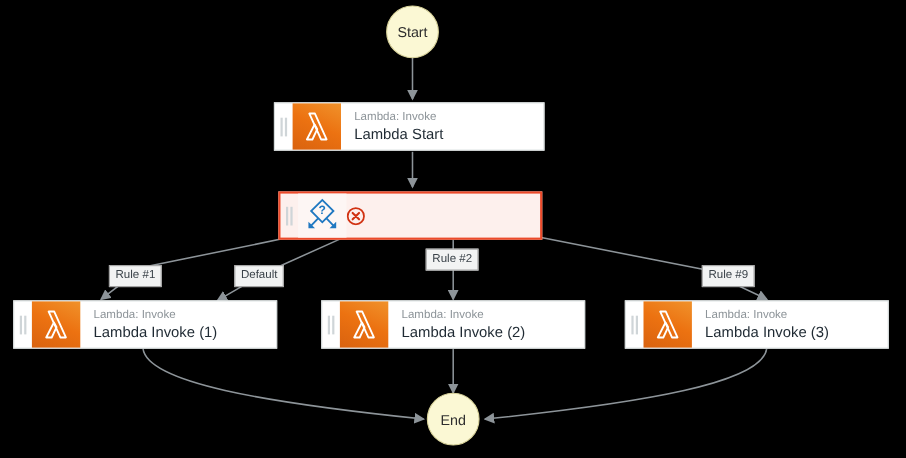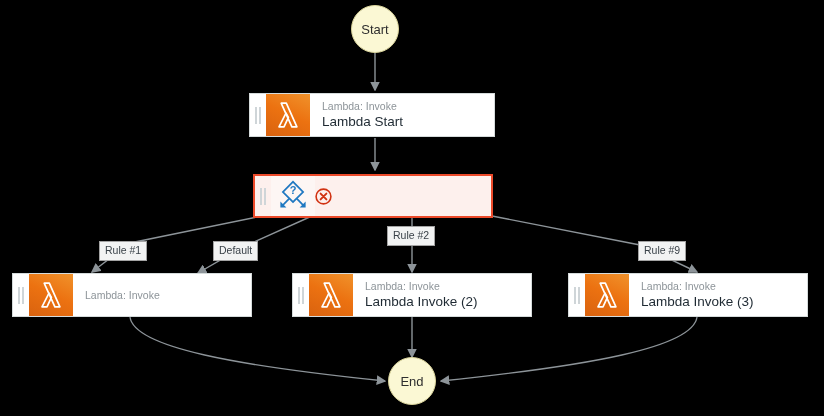--- a/index.html
+++ b/index.html
@@ -235,20 +235,21 @@
         <i></i>
       </div>
     <div class="icon-tile lambda">
       <svg width="26" height="28" viewBox="0 0 26 28" xmlns="http://www.w3.org/2000/svg">
         <path d="M6.2 2.2 h5.1 l10.6 23.6 h-5.0 L7.6 5.3 z" fill="none" stroke="#ffffff" stroke-width="1.7" stroke-linejoin="round"></path>
         <path d="M11.0 12.2 L4.0 25.8 h5.0 L13.4 16.4 z" fill="none" stroke="#ffffff" stroke-width="1.7" stroke-linejoin="round"></path>
       </svg>
     </div>
     <div class="labels">
       <div class="subtitle">Lambda: Invoke</div>
+      <div class="title">Lambda Invoke (1)</div>
     </div>
   </div>
 
   <div class="node" style="left:292px; top:273px; width:240px;">
     <div class="grip">
         <i></i>
         <i></i>
       </div>
     <div class="icon-tile lambda">
       <svg width="26" height="28" viewBox="0 0 26 28" xmlns="http://www.w3.org/2000/svg">

